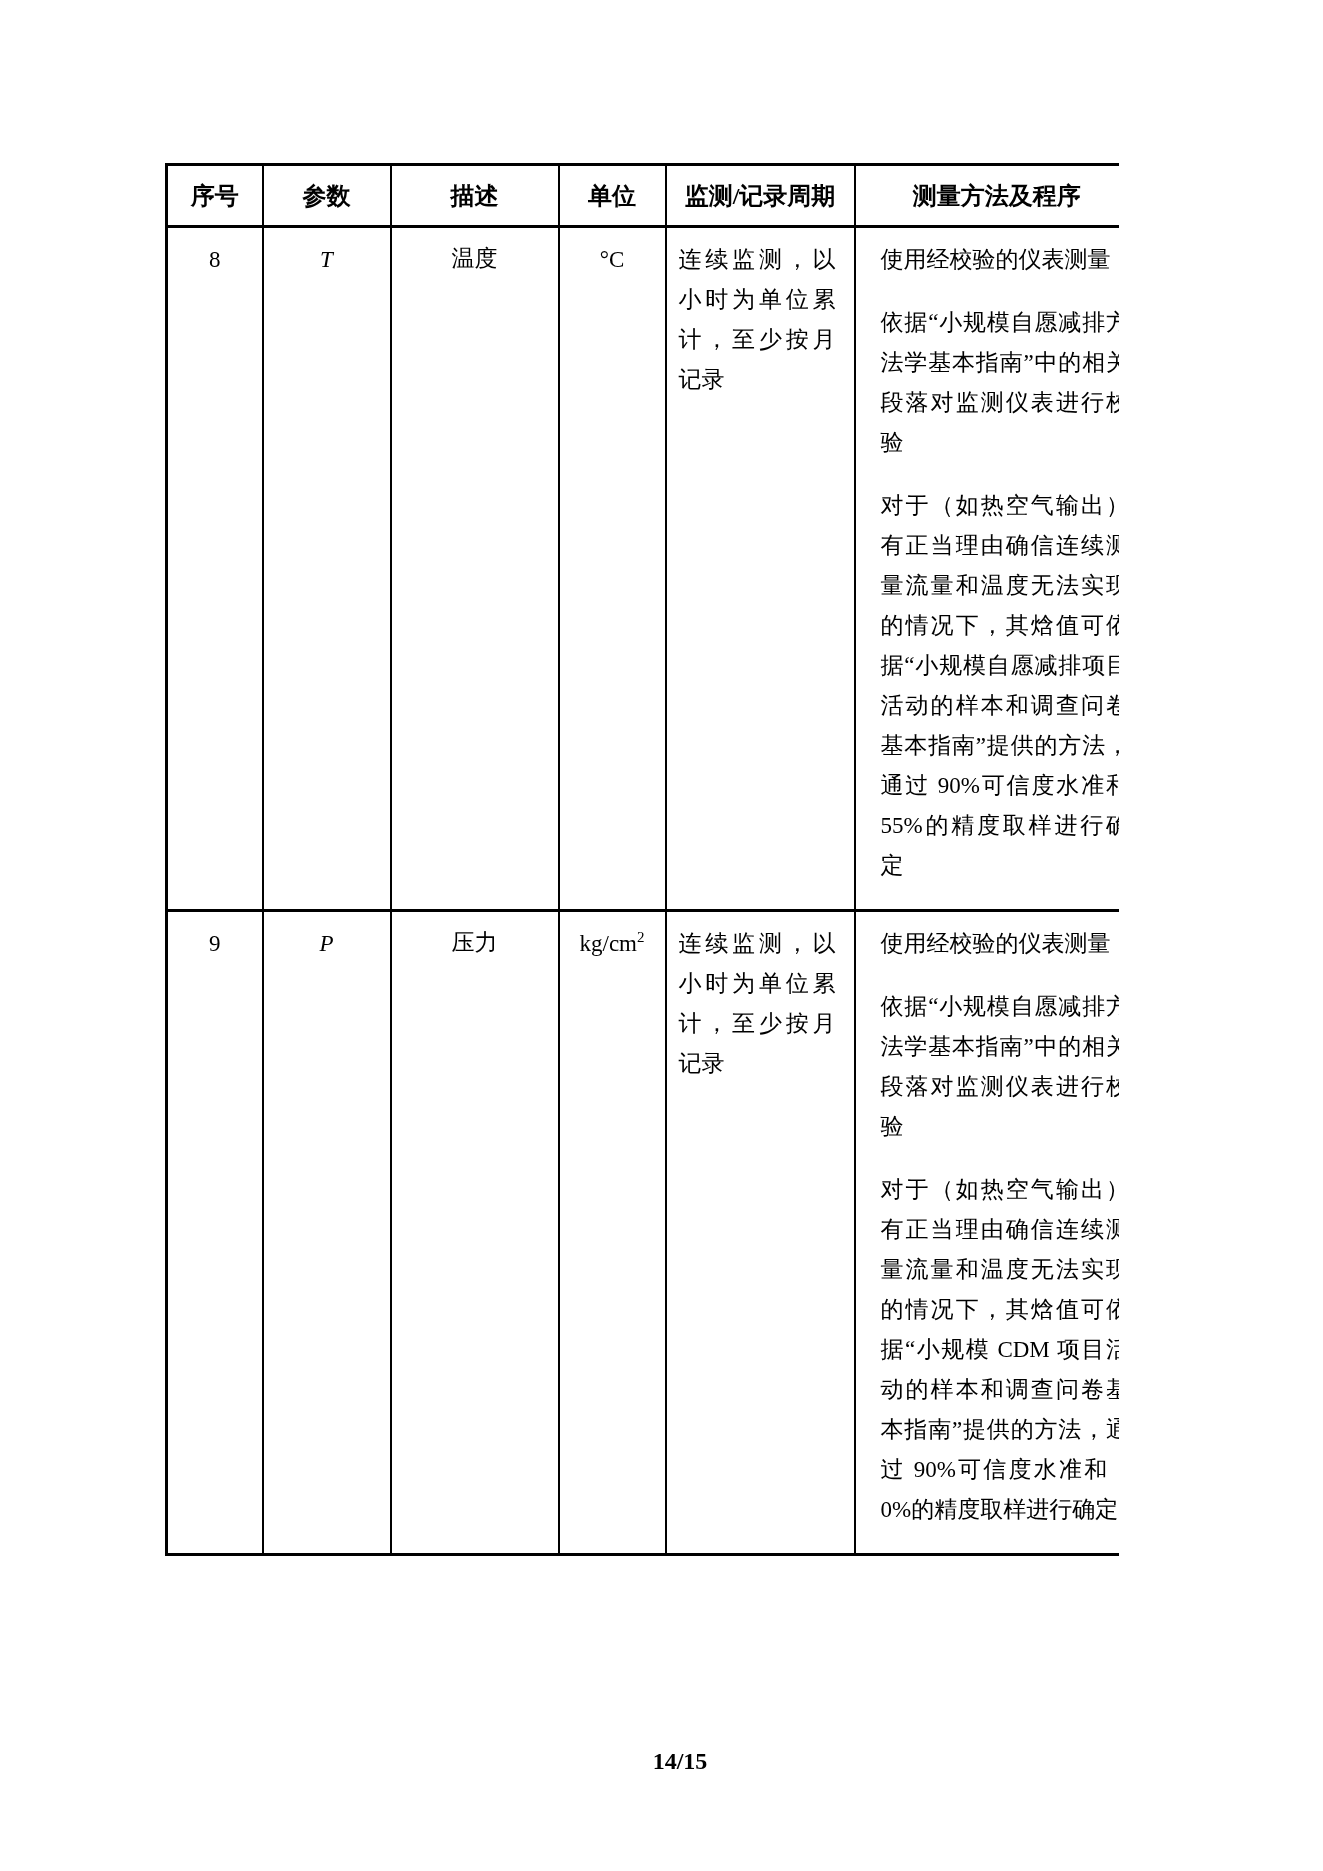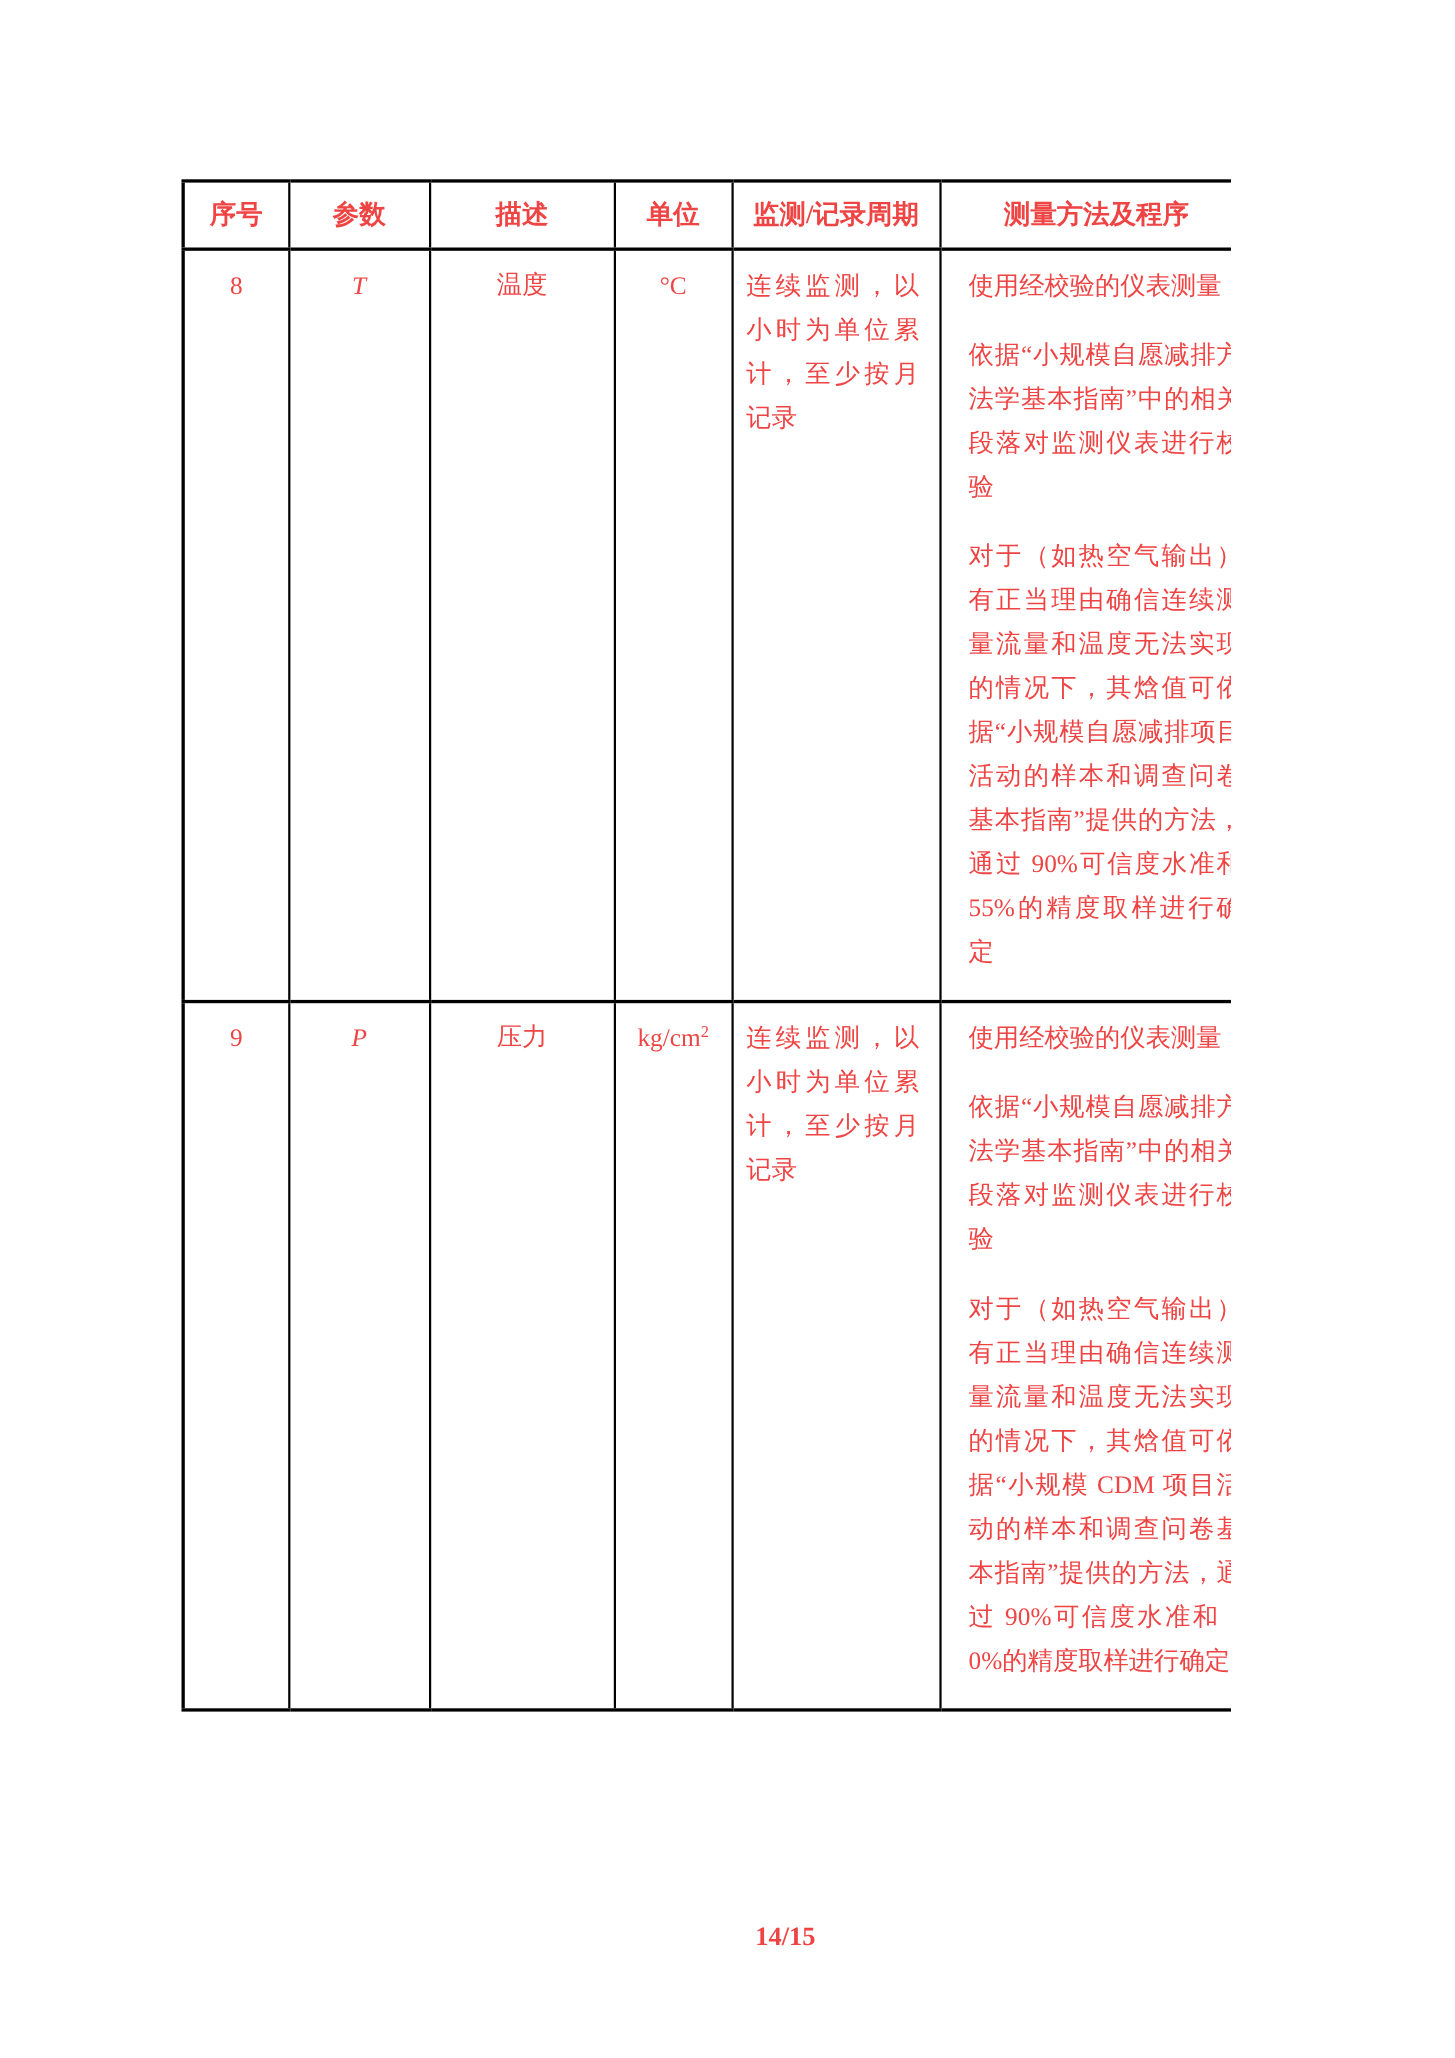--- a/index.html
+++ b/index.html
@@ -5,21 +5,21 @@
   html, body {
     margin: 0;
     padding: 0;
     background: #ffffff;
   }
   .page {
     position: relative;
     width: 1119px;
     height: 1871px;
     background: #ffffff;
-    color: #ef4444;
+    color: #000000;
     font-family: "Liberation Serif", "DejaVu Serif", serif;
     overflow: hidden;
   }
   table.doc-table {
     position: absolute;
     left: 165px;
     top: 163px;
     width: 973px;
     table-layout: fixed;
     border-collapse: collapse;
@@ -66,21 +66,21 @@
     margin: 0 0 23px 16px;
   }
   .var { font-style: italic; }
   sup {
     font-size: 15px;
     line-height: 0;
     vertical-align: super;
   }
   .footer {
     position: absolute;
-    left: 714px;
+    left: 680px;
     top: 1748px;
     transform: translateX(-50%);
     font-size: 24px;
     font-weight: bold;
     white-space: nowrap;
   }
 </style>
 </head>
 <body>
 

